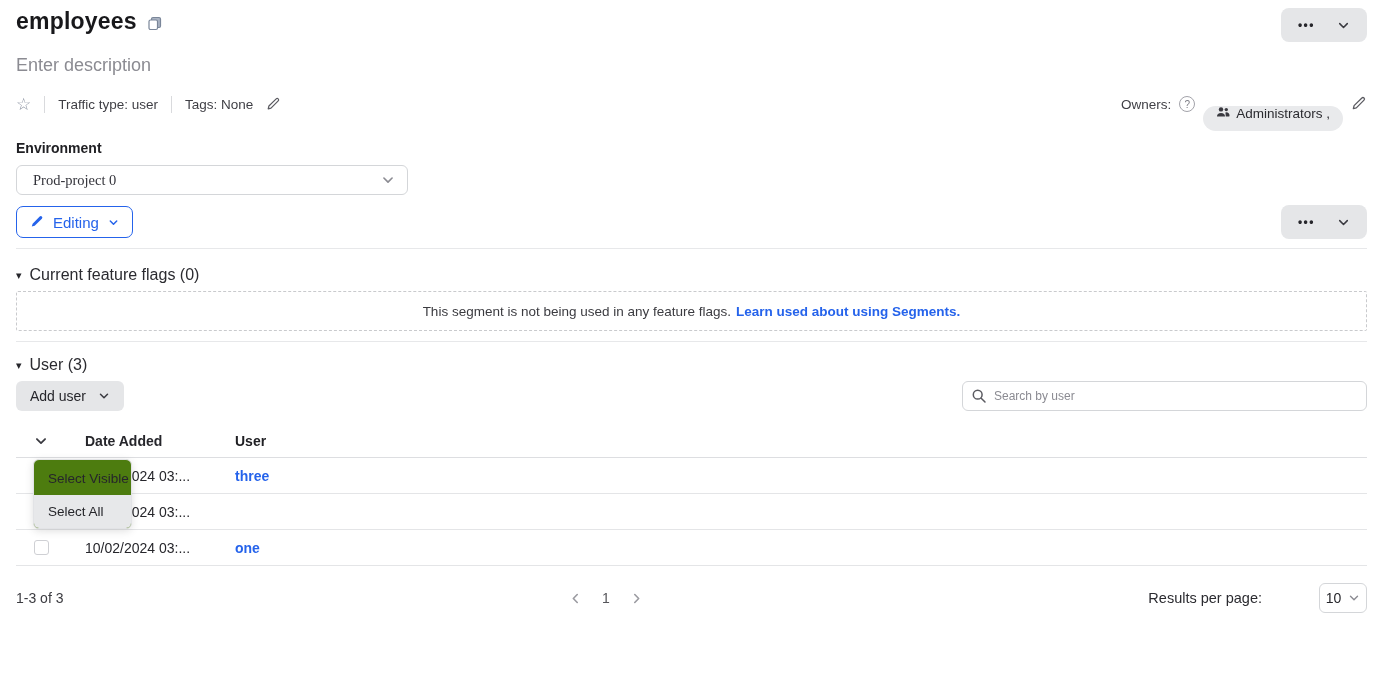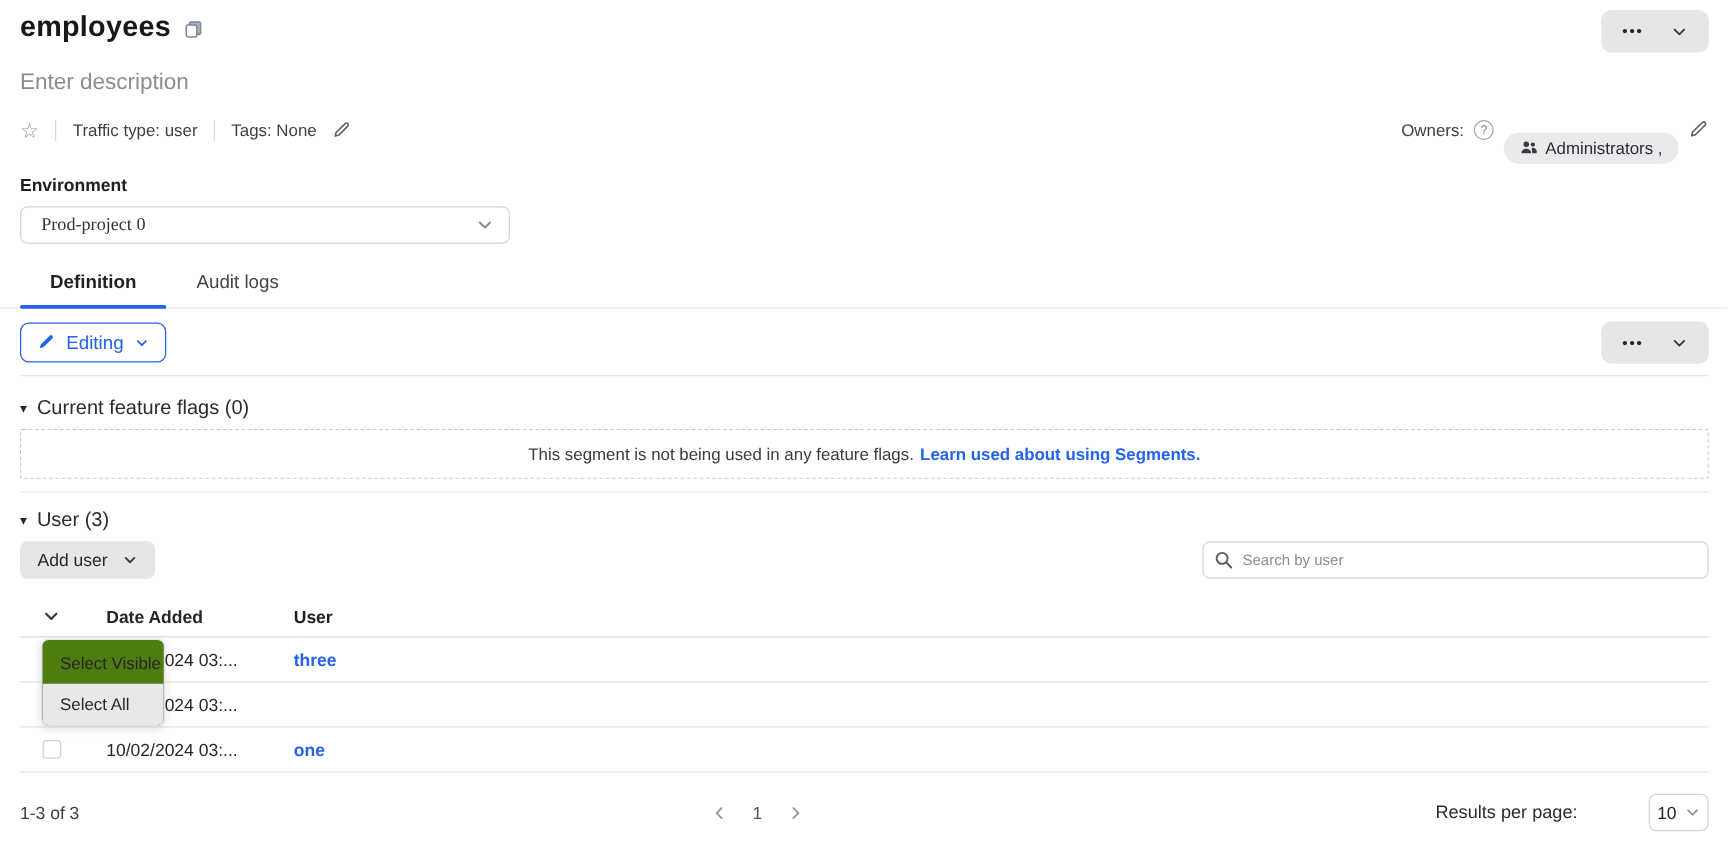--- a/index.html
+++ b/index.html
@@ -38,21 +38,21 @@
   .vsep { width: 1px; height: 17px; background: #d9dadd; }
   .pencil-icon { color: #5a5a60; display: inline-flex; cursor: pointer; }
   .meta-right { display: flex; align-items: center; gap: 8px; }
   .owners-label { font-size: 13.5px; color: #3f3f45; }
   .help-circle {
     width: 16px; height: 16px; border: 1.2px solid #a3a3aa; border-radius: 50%;
     font-size: 10px; color: #7d7d85; display: inline-flex; align-items: center; justify-content: center;
   }
   .owner-badge {
     background: #e9eaec; border-radius: 13px; height: 25px; padding: 0 13px;
-    display: inline-flex; align-items: center; gap: 6px; font-size: 13.5px; color: #2b2b30; cursor: pointer; margin-top: 28px;
+    display: inline-flex; align-items: flex-start; gap: 6px; font-size: 13.5px; color: #2b2b30; cursor: pointer; margin-top: 28px;
   }
   .owner-badge svg { color: #3a3a40; }
 
   
   .env-label { margin-top: 23px; font-size: 14px; font-weight: 700; color: #202024; }
   .env-select {
     margin-top: 9px; width: 392px; height: 30px; border: 1px solid #d4d6d9; border-radius: 6px;
     display: flex; align-items: center; justify-content: space-between; padding: 0 12px 0 16px;
     font-size: 14.5px; color: #33333a; cursor: pointer; background: #fff; font-family: Liberation Serif, serif;
   }
@@ -207,24 +207,20 @@
   <div class="env-label">Environment</div>
   <div class="env-select">
     <span>Prod-project 0</span>
     <span class="chev">
       <svg width="14" height="14" viewBox="0 0 12 12">
           <path d="M2.5 4.3 L6 7.8 L9.5 4.3" fill="none" stroke="currentColor" stroke-width="1.4" stroke-linecap="round" stroke-linejoin="round"></path>
         </svg>
     </span>
   </div>
 
-  <div class="tabs">
-    <div class="tab active">Definition</div>
-    <div class="tab">Audit logs</div>
-  </div>
 
   <div class="toolbar">
     <button class="editing-btn">
       <svg width="14" height="14" viewBox="0 0 15 15">
           <path d="M10.4 1.7 a1.6 1.6 0 0 1 2.3 2.3 L5 11.5 L1.9 12.4 L2.8 9.3 Z" fill="currentColor"></path>
         </svg>
       <span>Editing</span>
       <span class="chev">
         <svg width="11" height="11" viewBox="0 0 12 12">
             <path d="M2.5 4.3 L6 7.8 L9.5 4.3" fill="none" stroke="currentColor" stroke-width="1.6" stroke-linecap="round" stroke-linejoin="round"></path>

